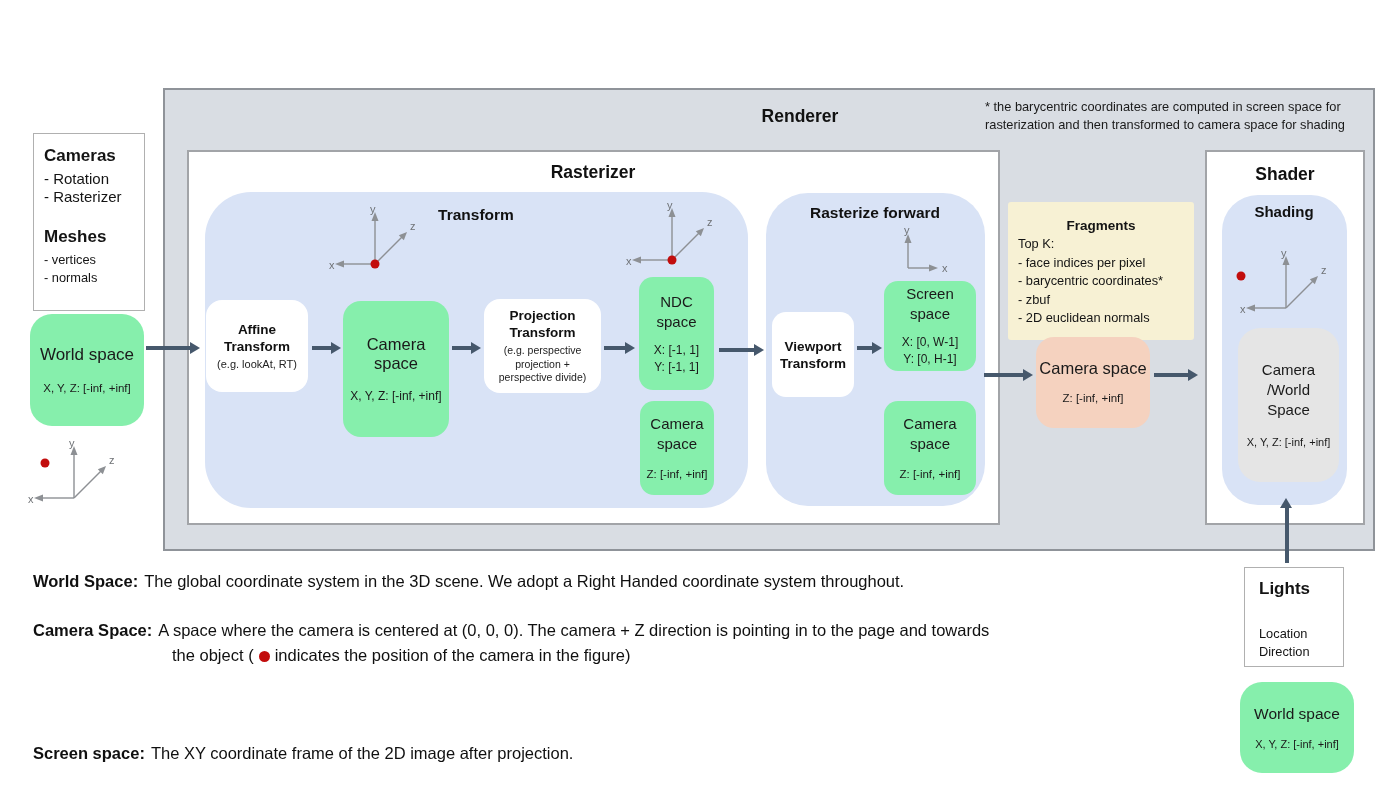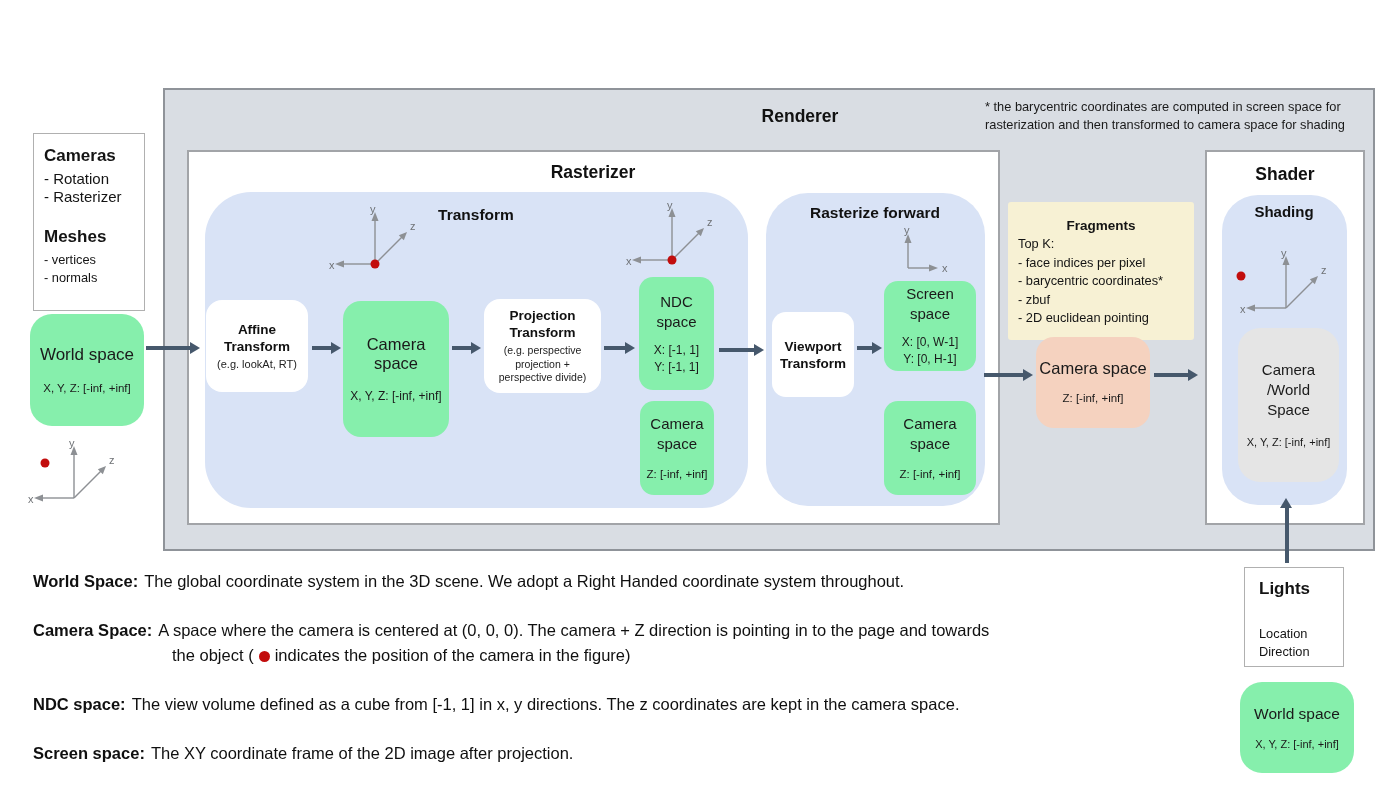--- a/index.html
+++ b/index.html
@@ -133,21 +133,21 @@
     <div class="range-sm">Z: [-inf, +inf]</div>
   </div>
 
   <div class="abs" style="left:1008px;top:187px;width:186px;height:138px;background:#f7f1d4;border-radius:3px;padding:16px 10px;box-sizing:border-box;margin-top:15px;">
     <div style="text-align:center;font-weight:bold;font-size:13.5px;margin-bottom:2px;">Fragments</div>
     <div style="font-size:12.8px;line-height:18.5px;">
       <div>Top K:</div>
       <div>- face indices per pixel</div>
       <div>- barycentric coordinates*</div>
       <div>- zbuf</div>
-      <div>- 2D euclidean pointing</div>
+      <div>- 2D euclidean normals</div>
     </div>
   </div>
 
   <div class="abs peach center-col" style="left:1036px;top:337px;width:114px;height:91px;gap:12px;background:#f5d2bf;">
     <div class="box-title">Camera space</div>
     <div class="range-sm">Z: [-inf, +inf]</div>
   </div>
 
   <div class="abs panel" style="left:1205px;top:150px;width:160px;height:375px;"></div>
   <div class="abs big-label" style="left:1185px;top:164px;width:200px;">Shader</div>
@@ -257,21 +257,18 @@
     <span class="def-term">World Space:</span><span>The global coordinate system in the 3D scene. We adopt a Right Handed coordinate system throughout.</span>
   </div>
 
   <div class="def-line" style="left:33px;top:621px;">
     <span class="def-term">Camera Space:</span><span>A space where the camera is centered at (0, 0, 0). The camera + Z direction is pointing in to the page and towards</span>
   </div>
   <div class="def-line" style="left:172px;top:646px;">
     <span>the object (</span><span class="inline-dot"></span><span>indicates the position of the camera in the figure)</span>
   </div>
 
-  <div class="def-line" style="left:33px;top:695px;">
-    <span class="def-term">NDC space:</span><span>The view volume defined as a cube from [-1, 1] in x, y directions. The z coordinates are kept in the camera space.</span>
-  </div>
 
   <div class="def-line" style="left:33px;top:744px;">
     <span class="def-term">Screen space:</span><span>The XY coordinate frame of the 2D image after projection.</span>
   </div>
 
 </div>
 
 </body></html>

